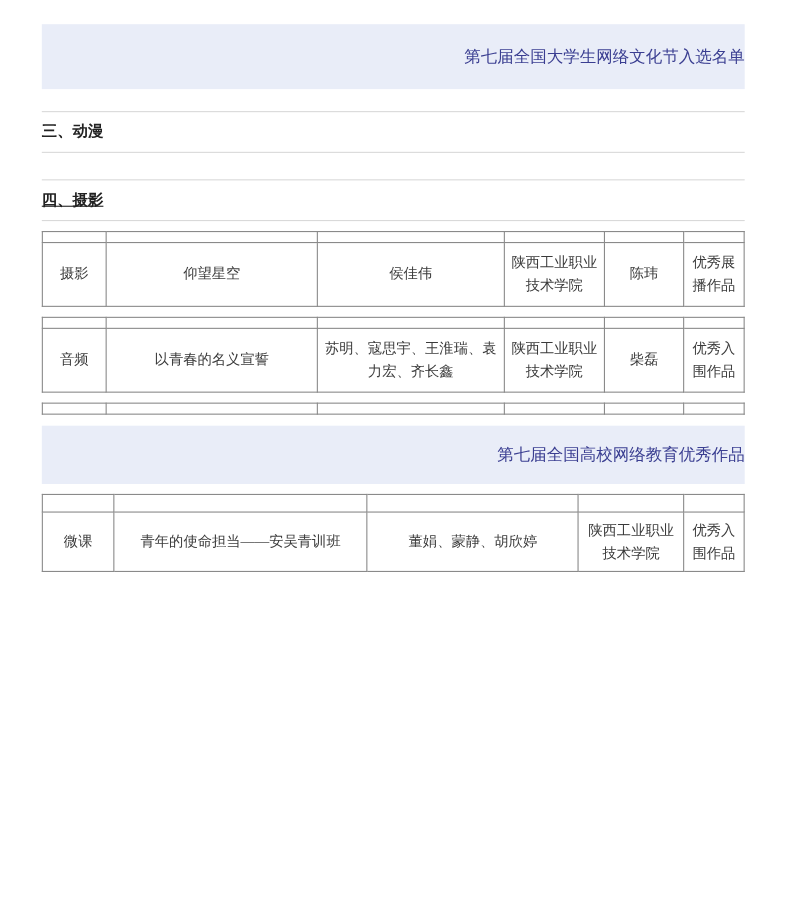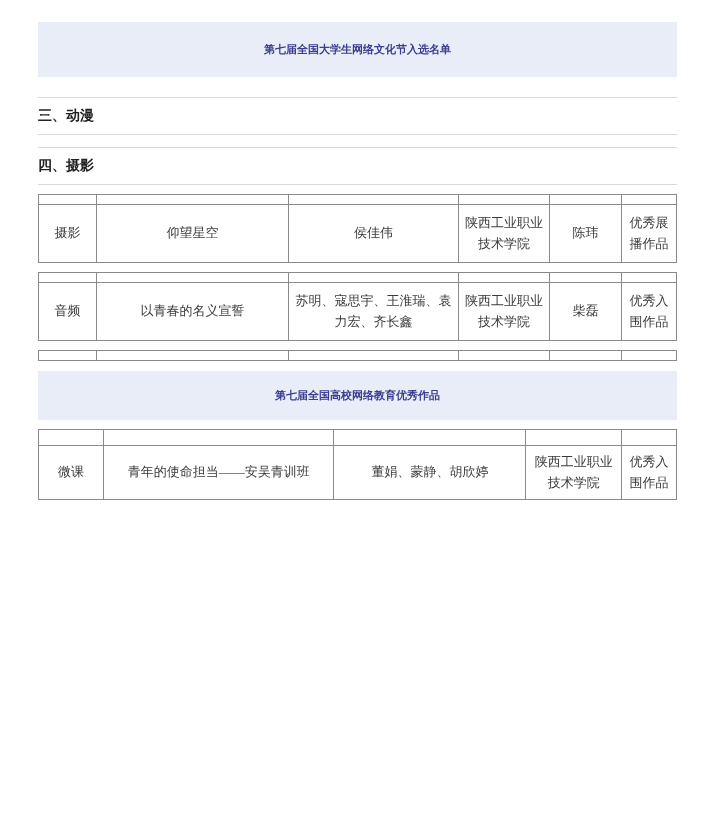--- a/index.html
+++ b/index.html
@@ -15,39 +15,39 @@
   html,body{background:var(--page-bg);}
   body{
     width:715px;min-height:828px;margin:0 auto;
     font-family:"Liberation Serif","DejaVu Serif",serif;
     color:var(--cell-text);
   }
   .page{padding:22px 38px 30px 38px;}
   .banner{
     background:var(--banner-bg);
     color:var(--banner-text);
-    text-align:center;
+    text-align:right;
     font-family:"Liberation Sans","DejaVu Sans",sans-serif;
-    font-weight:bold;
-    font-size:11px;
+    font-weight:normal;
+    font-size:15px;
   }
   .banner.single{padding:20px 0;}
   .banner.double{padding:17px 0;margin-top:10px;}
   .banner.double .banner-line + .banner-line{margin-top:16px;}
   .band{
     border-top:1px solid var(--band-border);
     border-bottom:1px solid var(--band-border);
     text-align:left;
     font-weight:bold;
     font-size:14px;
     color:var(--heading-text);
     padding:9px 0;
   }
   .band.mt-lg{margin-top:20px;}
-  .band.mt-sm{margin-top:12px;}
+  .band.mt-sm{margin-top:24px;text-decoration:underline;}
   table.results{
     width:100%;
     border-collapse:collapse;
     margin-top:9px;
     table-layout:fixed;
   }
   table.results td{
     border:1px solid var(--table-border);
     text-align:center;
     vertical-align:middle;

